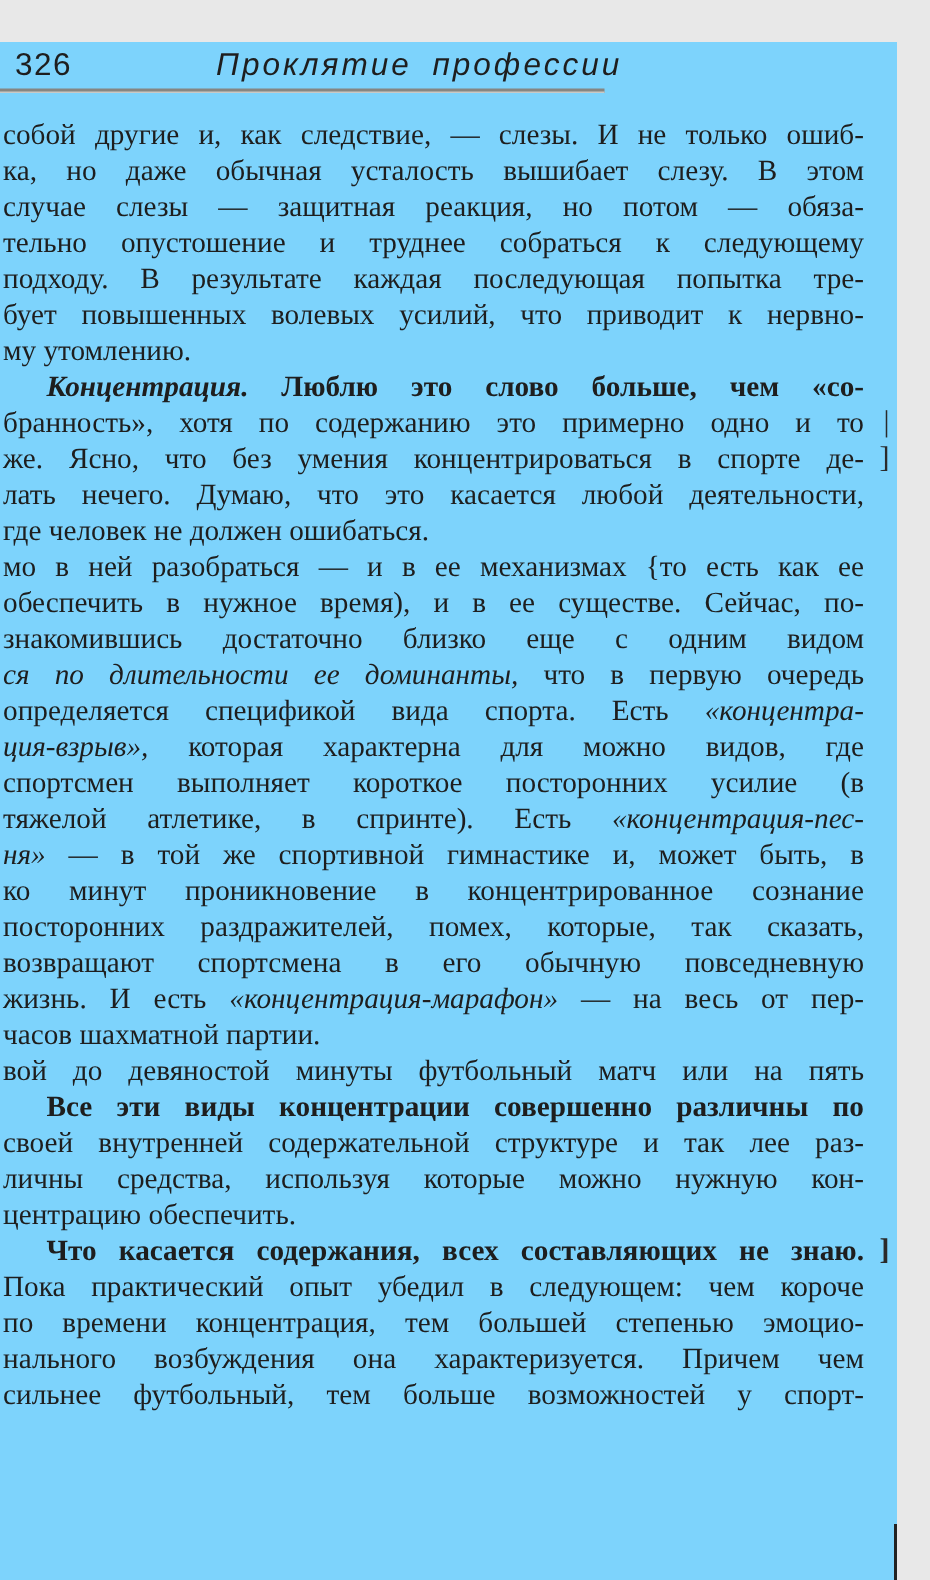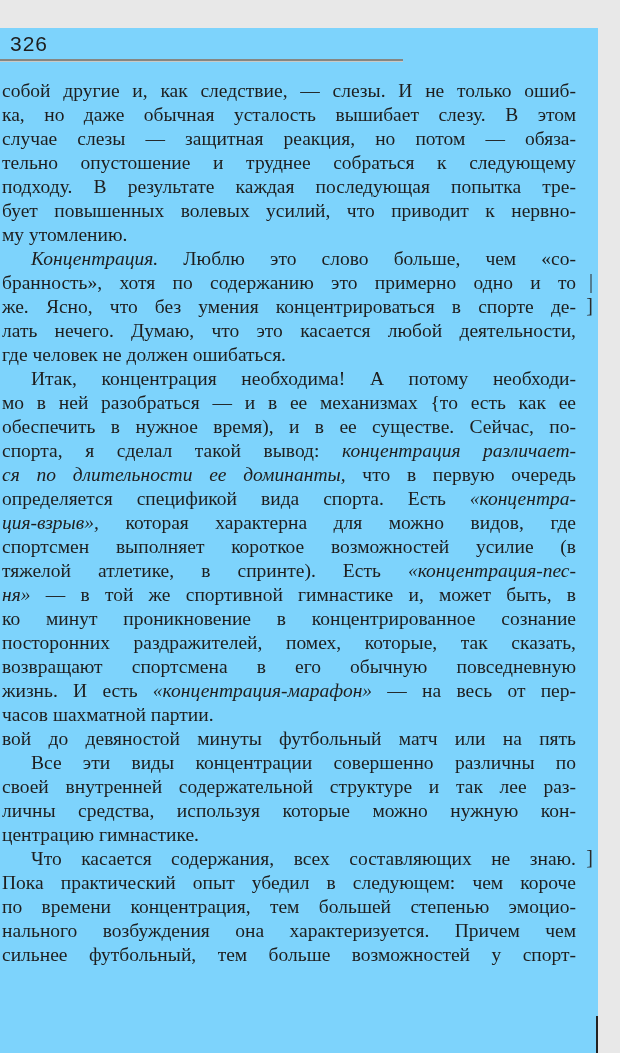--- a/index.html
+++ b/index.html
@@ -39,41 +39,42 @@
   }
   .line{
     position:relative;
     height:24px;
     overflow:visible;
     text-align:justify;
     text-align-last:justify;
     white-space:normal;
   }
   .line.last{text-align:left;text-align-last:left;}
-  .line.indent{text-indent:29px;}
+  .line.indent{text-indent:29px;font-weight:bold;}
   .it{font-style:italic;}
   .mark{
     position:absolute;right:-17px;top:-2px;
     text-align:left;
     font-size:20px;
     color:#2a2a2a;
   }
   
   .margin-bar{position:absolute;background:#0f0f0f;}
   .bar-inner{left:599px;top:80px;width:3px;height:355px;}
   .bar-outer{left:610px;top:80px;width:3px;height:297px;}
   .bottom-line{position:absolute;left:596px;top:988px;width:2px;height:65px;background:#222;}
 </style>
 </head>
 <body>
 
 <div class="page">
 
   <div class="header">
     <span class="page-number">326</span>
+    <span class="running-title">Проклятие профессии</span>
   </div>
 
   <div class="header-rule"></div>
 
   <main class="body" id="body">
       <div class="paragraph">
         <div class="line"><span>собой другие и, как следствие, — слезы. И не только ошиб-</span></div>
         <div class="line"><span>ка, но даже обычная усталость вышибает слезу. В этом</span></div>
         <div class="line"><span>случае слезы — защитная реакция, но потом — обяза-</span></div>
         <div class="line"><span>тельно опустошение и труднее собраться к следующему</span></div>
@@ -82,42 +83,41 @@
         <div class="line last"><span>му утомлению.</span></div>
       </div>
       <div class="paragraph">
         <div class="line indent"><span class="it">Концентрация.</span><span> Люблю это слово больше, чем «со-</span></div>
         <div class="line"><span>бранность», хотя по содержанию это примерно одно и то</span><span class="mark">|</span></div>
         <div class="line"><span>же. Ясно, что без умения концентрироваться в спорте де-</span><span class="mark">]</span></div>
         <div class="line"><span>лать нечего. Думаю, что это касается любой деятельности,</span></div>
         <div class="line last"><span>где человек не должен ошибаться.</span></div>
       </div>
       <div class="paragraph">
-        <div class="line indent"><span>Итак, концентрация необходима! А потому необходи-</span></div>
         <div class="line"><span>мо в ней разобраться — и в ее механизмах {то есть как ее</span></div>
         <div class="line"><span>обеспечить в нужное время), и в ее существе. Сейчас, по-</span></div>
-        <div class="line"><span>спорта, я сделал такой вывод: </span><span class="it">концентрация различает-</span></div>
+        <div class="line"><span>знакомившись достаточно близко еще с одним видом</span></div>
         <div class="line"><span class="it">ся по длительности ее доминанты,</span><span> что в первую очередь</span></div>
         <div class="line"><span>определяется спецификой вида спорта. Есть </span><span class="it">«концентра-</span></div>
         <div class="line"><span class="it">ция-взрыв»,</span><span> которая характерна для можно видов, где</span></div>
-        <div class="line"><span>спортсмен выполняет короткое возможностей усилие (в</span></div>
+        <div class="line"><span>спортсмен выполняет короткое посторонних усилие (в</span></div>
         <div class="line"><span>тяжелой атлетике, в спринте). Есть </span><span class="it">«концентрация-пес-</span></div>
         <div class="line"><span class="it">ня»</span><span> — в той же спортивной гимнастике и, может быть, в</span></div>
         <div class="line"><span>ко минут проникновение в концентрированное сознание</span></div>
         <div class="line"><span>посторонних раздражителей, помех, которые, так сказать,</span></div>
         <div class="line"><span>возвращают спортсмена в его обычную повседневную</span></div>
         <div class="line"><span>жизнь. И есть </span><span class="it">«концентрация-марафон»</span><span> — на весь от пер-</span></div>
         <div class="line last"><span>часов шахматной партии.</span></div>
         <div class="line"><span>вой до девяностой минуты футбольный матч или на пять</span></div>
       </div>
       <div class="paragraph">
         <div class="line indent"><span>Все эти виды концентрации совершенно различны по</span></div>
         <div class="line"><span>своей внутренней содержательной структуре и так лее раз-</span></div>
         <div class="line"><span>личны средства, используя которые можно нужную кон-</span></div>
-        <div class="line last"><span>центрацию гимнастике.</span></div>
+        <div class="line last"><span>центрацию обеспечить.</span></div>
       </div>
       <div class="paragraph">
         <div class="line indent"><span>Что касается содержания, всех составляющих не знаю.</span><span class="mark">]</span></div>
         <div class="line"><span>Пока практический опыт убедил в следующем: чем короче</span></div>
         <div class="line"><span>по времени концентрация, тем большей степенью эмоцио-</span></div>
         <div class="line"><span>нального возбуждения она характеризуется. Причем чем</span></div>
         <div class="line"><span>сильнее футбольный, тем больше возможностей у спорт-</span></div>
       </div>
     </main>
 

